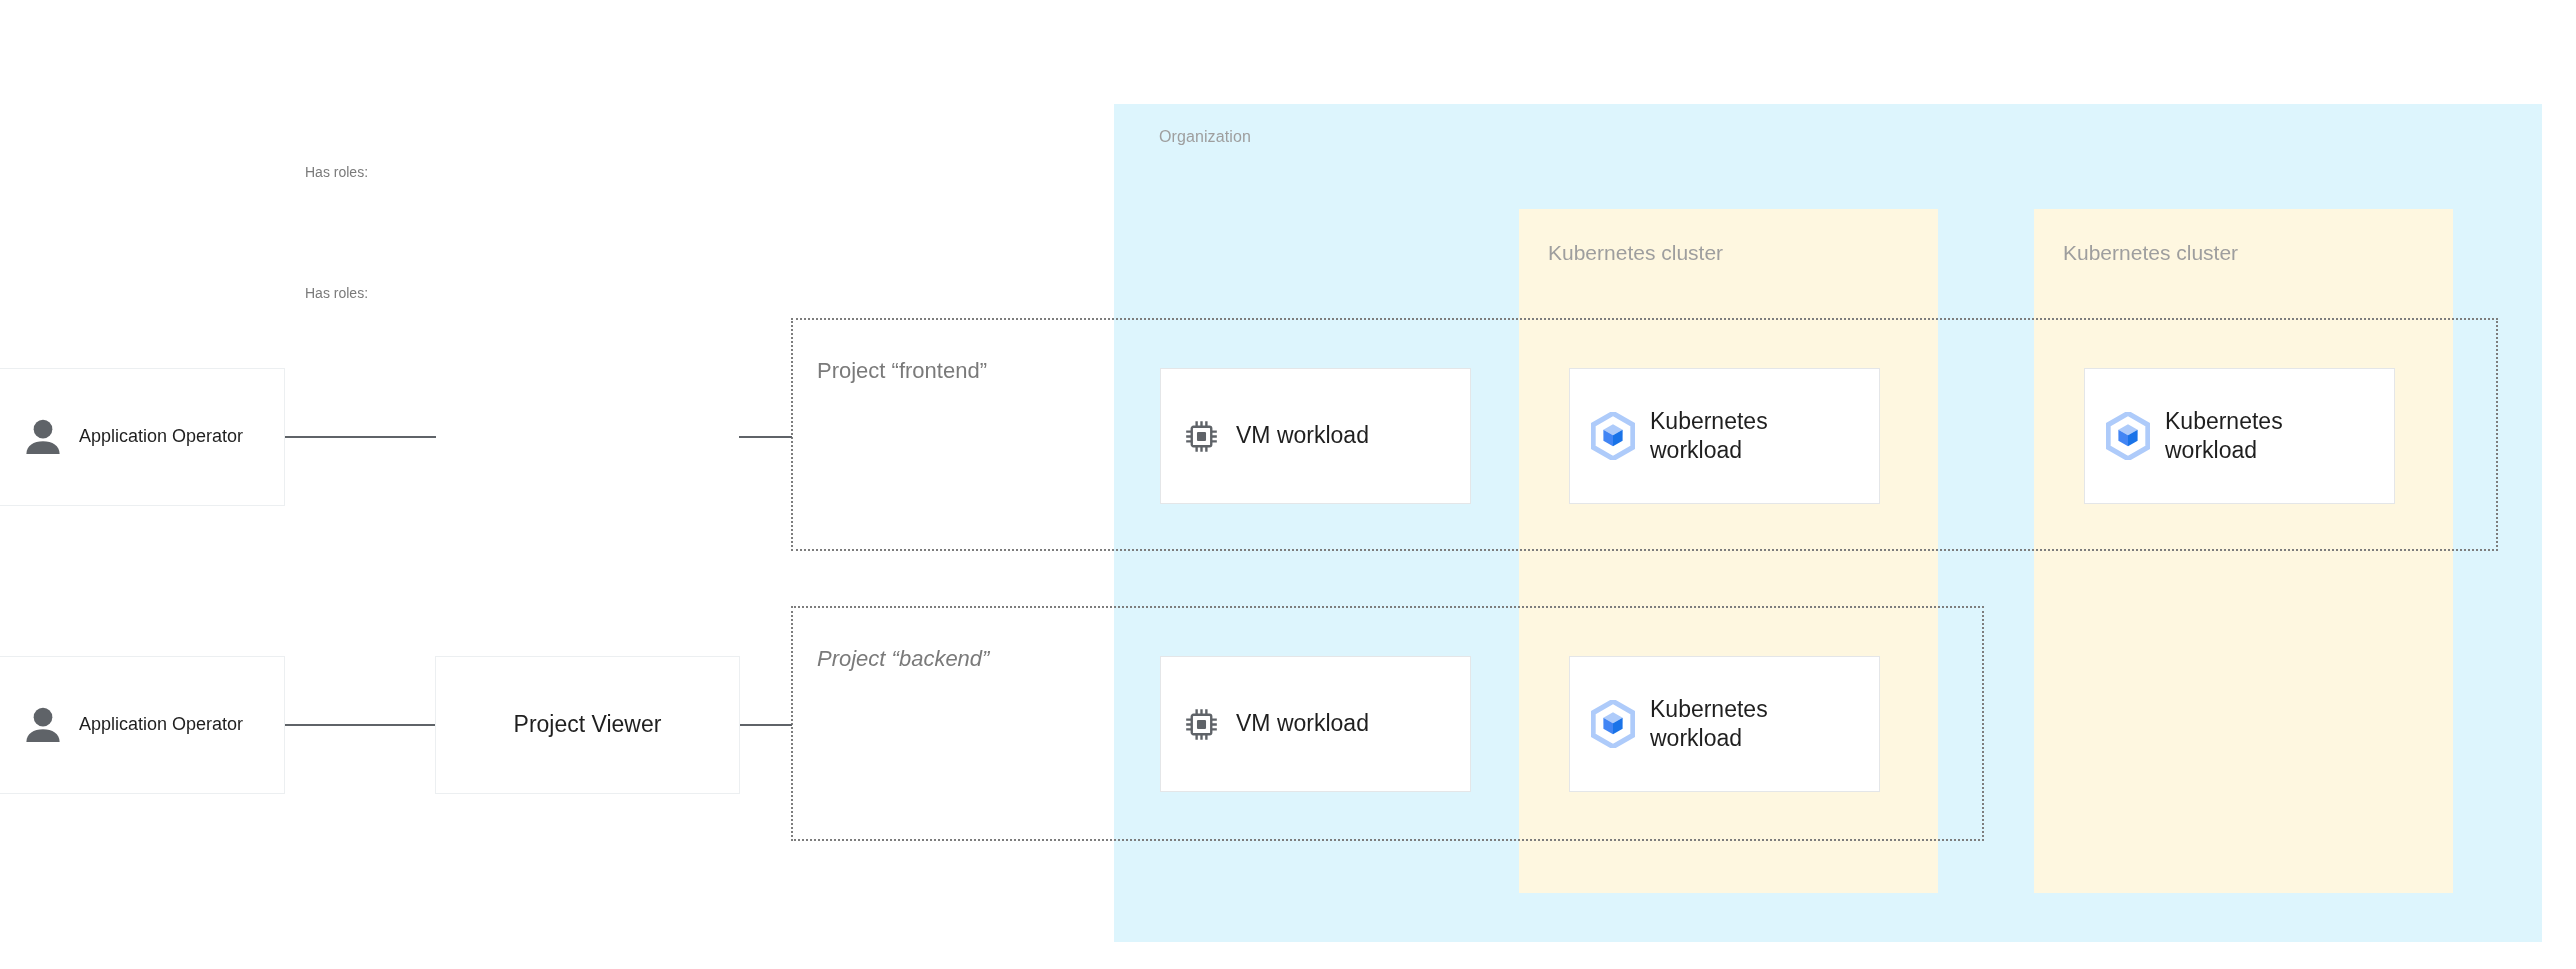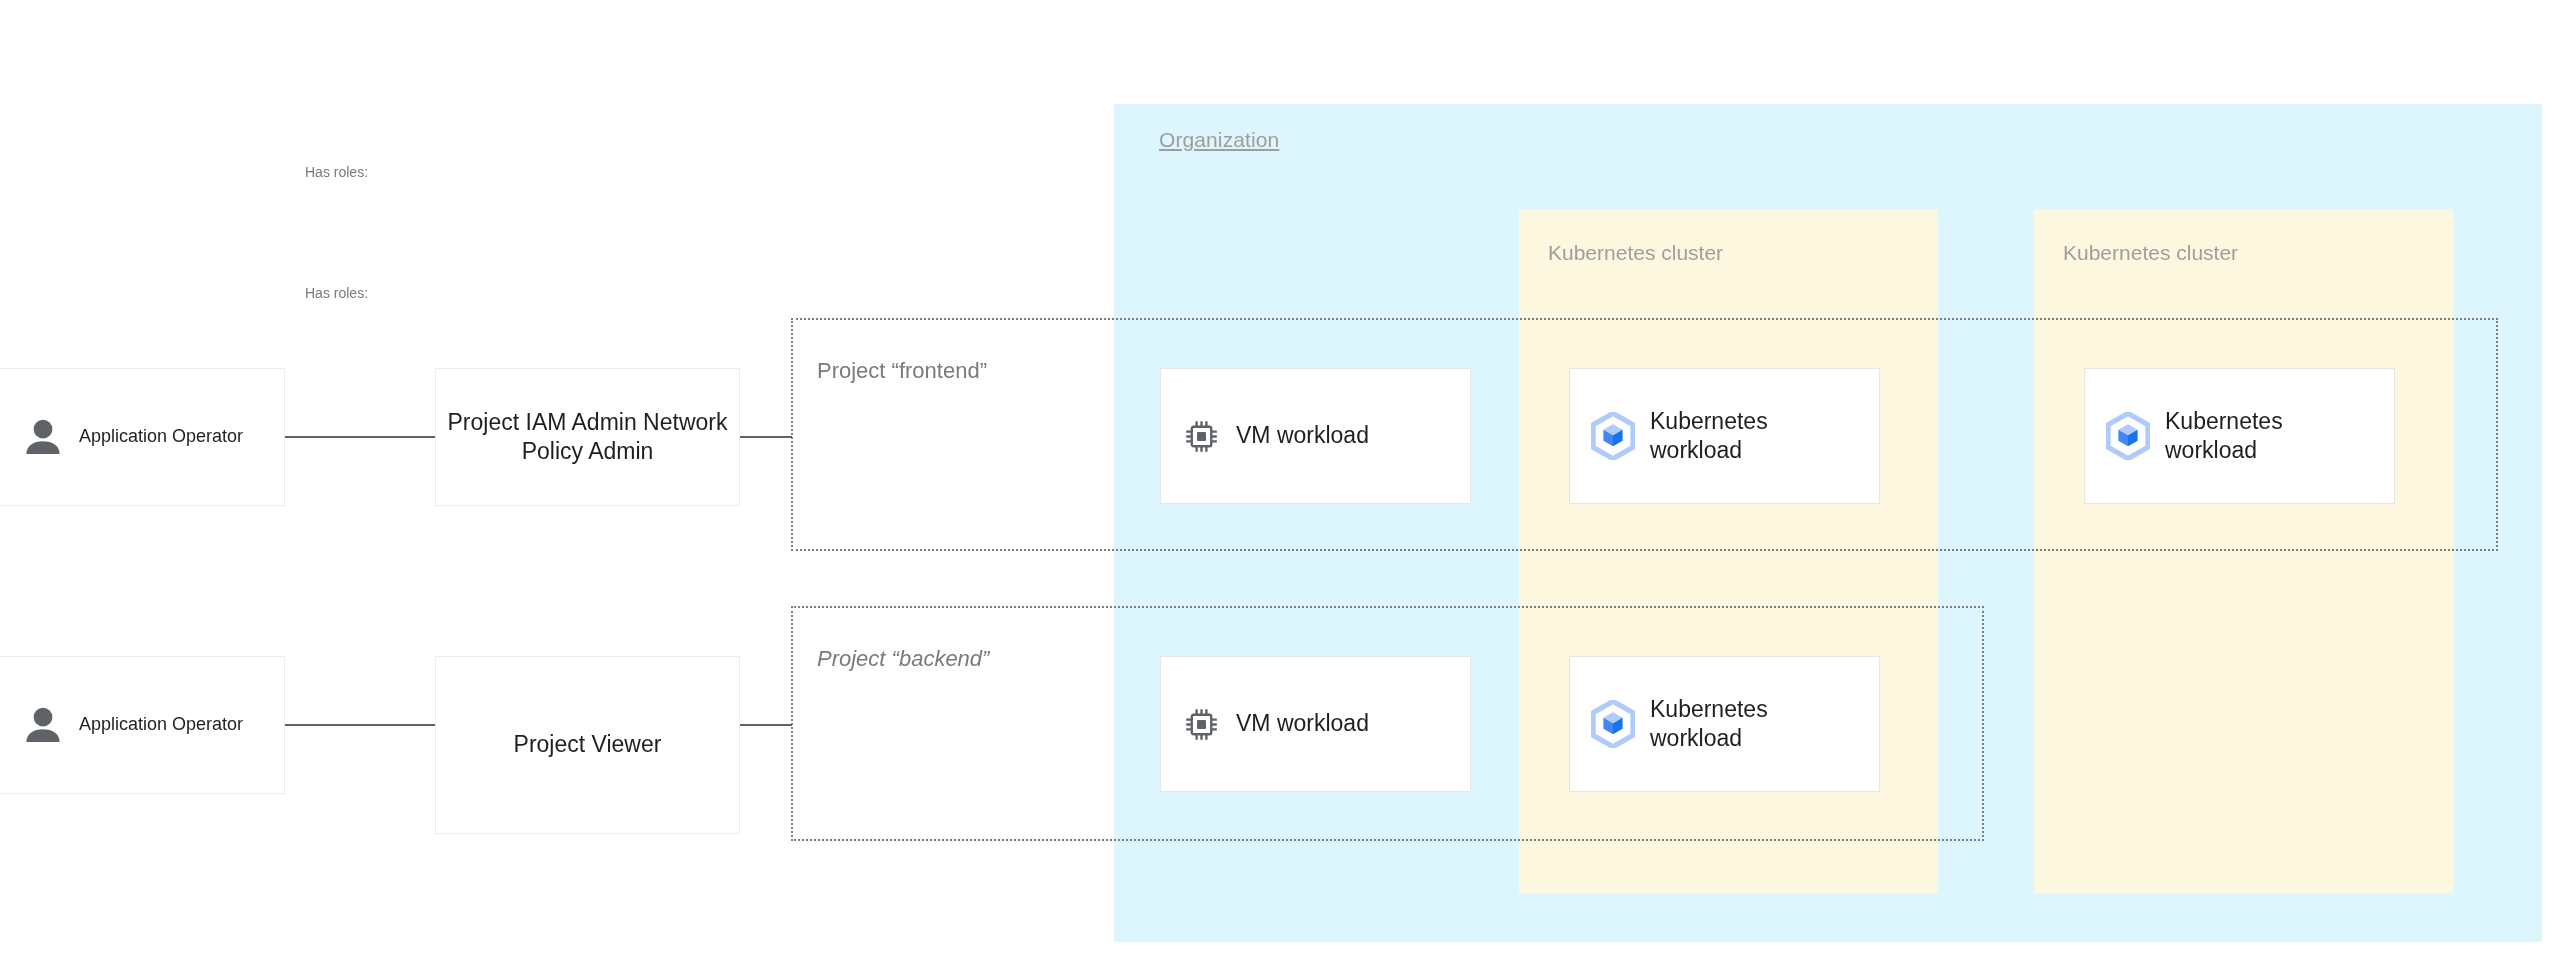--- a/index.html
+++ b/index.html
@@ -26,25 +26,24 @@
     left: 1114px;
     top: 104px;
     width: 1428px;
     height: 838px;
     background: #ddf5fd;
   }
   .org-label {
     position: absolute;
     left: 1159px;
     top: 128px;
-    font-size: 21px;
+    font-size: 16px;
     color: #9e9e9e;
     letter-spacing: 0.1px;
     white-space: nowrap;
-    text-decoration: underline;
   }
 
   
   .cluster-panel {
     position: absolute;
     background: #fef7e0;
     top: 209px;
     height: 684px;
   }
   .cluster-panel.cluster-a { left: 1519px; width: 419px; }
@@ -115,21 +114,21 @@
   }
 
   .person-icon { flex: 0 0 auto; display: block; }
 
   .role-box {
     left: 435px;
     width: 305px;
     box-sizing: border-box;
   }
   .role-box.row1 { top: 368px; height: 138px; }
-  .role-box.row2 { top: 656px; height: 178px; }
+  .role-box.row2 { top: 656px; height: 138px; }
   .role-label {
     font-size: 23px;
     color: #1f1f1f;
     line-height: 1.28;
     text-align: center;
     padding: 0 9.7px;
   }
 
   
   .connector {
@@ -221,23 +220,20 @@
   <div class="plain-box principal-box row2">
     <span class="icon-wrap">
       <svg class="person-icon" width="36" height="39" viewBox="0 0 52 56" aria-hidden="true">
         <circle cx="26" cy="16" r="13.5" fill="#5f6368"></circle>
         <path d="M2 52c0-12 10.7-18.5 24-18.5S50 40 50 52z" fill="#5f6368"></path>
       </svg>
     </span>
     <span class="principal-label">Application Operator</span>
   </div>
 
-  <div class="plain-box role-box row1">
-    <span class="role-label">Project IAM Admin Network Policy Admin</span>
-  </div>
   <div class="plain-box role-box row2">
     <span class="role-label">Project Viewer</span>
   </div>
 
   <div class="workload-card wl-vm-1">
     <span class="icon-wrap">
       <svg width="39" height="39" viewBox="0 0 56 56" aria-hidden="true">
         <g fill="none" stroke="#5f6368" stroke-width="3.4">
           <rect x="14" y="14" width="28" height="28" rx="2.5"></rect>
           <path d="M21 6v8M28 6v8M35 6v8M21 42v8M28 42v8M35 42v8M6 21h8M6 28h8M6 35h8M42 21h8M42 28h8M42 35h8"></path>

